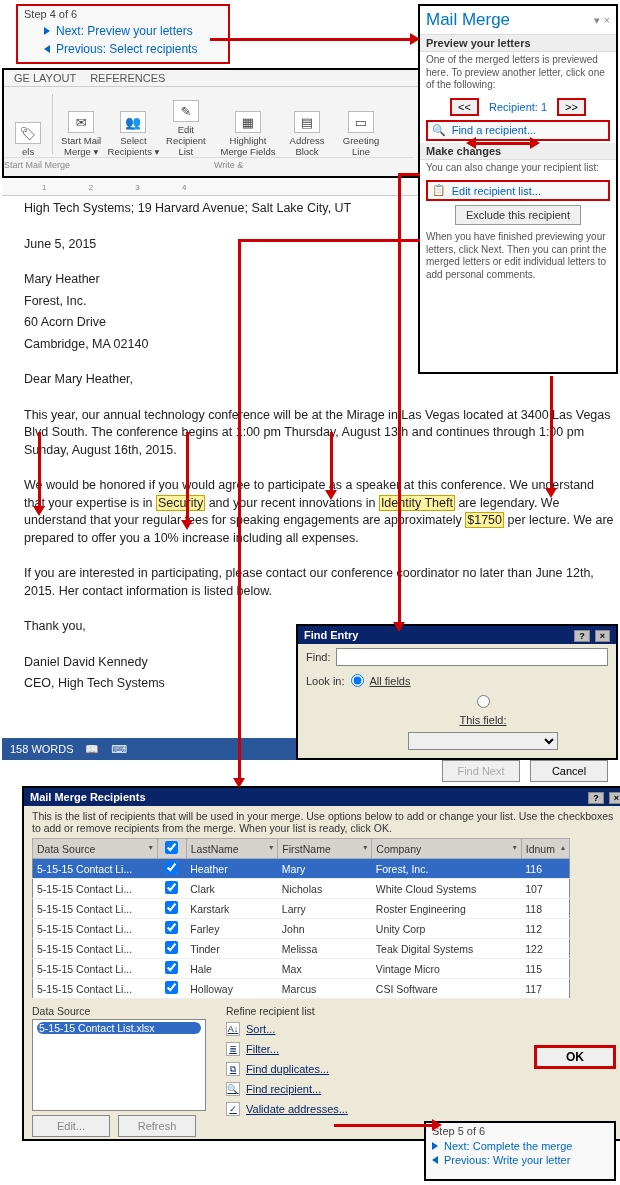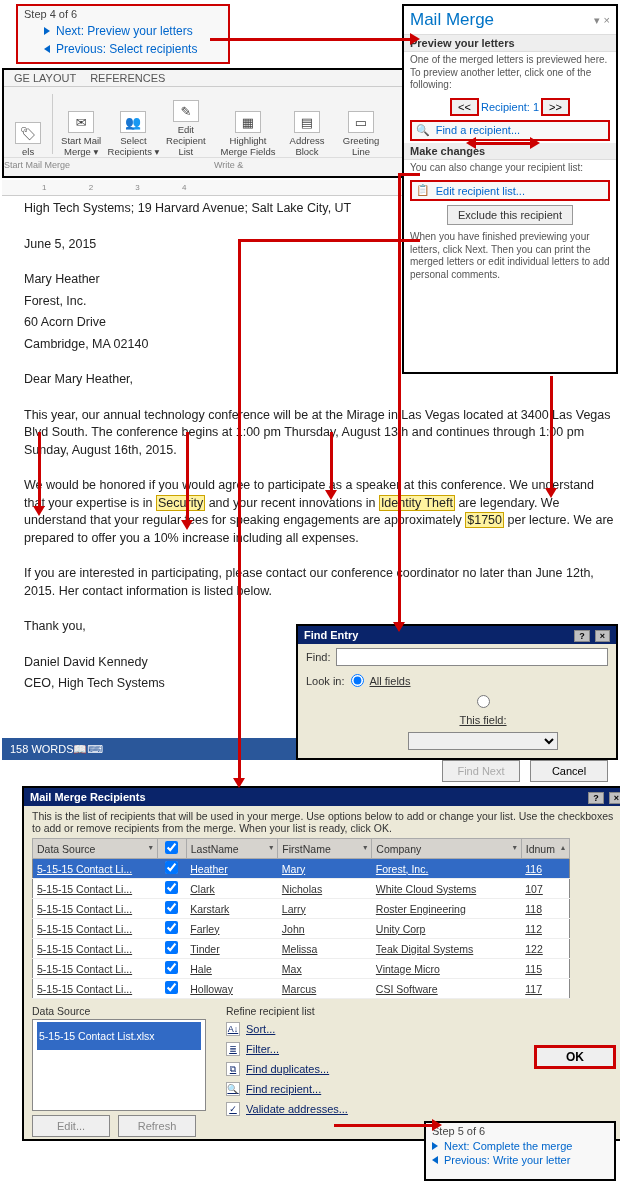--- a/index.html
+++ b/index.html
@@ -11,34 +11,34 @@
     border: 2px solid #c00; background: #f8f8f8; padding: 2px 6px 4px 6px; z-index: 5;
   }
   .step4 .step-label { font-size: 11px; color: #444; padding-bottom: 2px; }
   .step4 .nav-link { display: flex; align-items: center; gap: 6px; color: #0066cc; font-size: 12px; padding: 2px 0; cursor: pointer; margin-left: 20px; }
   .arrow-right, .arrow-left { width: 0; height: 0; border-top: 4px solid transparent; border-bottom: 4px solid transparent; }
   .arrow-right { border-left: 6px solid #0066cc; }
   .arrow-left  { border-right: 6px solid #0066cc; }
 
   
   .mm-pane {
-    position: absolute; right: 2px; top: 4px; width: 216px; height: 370px;
+    position: absolute; right: 2px; top: 4px; width: 200px; height: 370px;
     border: 2px solid #000; background: #fff; z-index: 4;
   }
   .mm-pane .title {
     display: flex; justify-content: space-between; align-items: center;
     padding: 4px 6px; font-size: 17px; color: #0073c6; border-bottom: 1px solid #ddd;
   }
   .mm-pane .title .closers { display:flex; gap:4px; font-size:11px; color:#888; }
   .mm-pane .sec-head { background:#eee; font-weight: bold; font-size:11px; padding:2px 6px; border-bottom:1px solid #ddd; }
   .mm-pane .body-txt { font-size: 10px; color:#555; padding: 2px 6px 4px 6px; line-height:1.25; }
   .mm-pane .recip-nav { display:flex; justify-content:center; align-items:center; gap:2px; padding:2px 0; }
   .mm-pane .recip-nav button { border:1px solid #888; background:#f0f0f0; font-size:11px; padding:1px 6px; }
   .mm-pane .recip-nav .redbox { border:2px solid #c00; }
-  .mm-pane .recip-nav .lbl { font-size:11px; color:#0066cc; margin:0 0; }
+  .mm-pane .recip-nav .lbl { font-size:11px; color:#0066cc; margin:0 8px; }
   .mm-pane .link-btn {
     display:flex; align-items:center; gap:6px; margin: 2px 6px 2px 6px; padding: 2px 4px;
     color:#0066cc; font-size:11px; border:1px solid #bbb; background:#f8f8f8; cursor:pointer;
   }
   .mm-pane .redframe { border:2px solid #c00; }
   .mm-pane .btn {
     display:block; margin:4px auto; padding:3px 10px; border:1px solid #999;
     background:#f0f0f0; font-size:11px; color:#333; cursor:pointer;
   }
 
@@ -70,21 +70,21 @@
     position:absolute; left:24px; top:200px; width:590px; font-size:12.5px; line-height:1.4; color:#222;
     z-index:2;
   }
   .doc p { margin: 0 0 4px 0; }
   .doc .gap { height:14px; }
   .merge-field { background:#fff3a0; border:1px solid #cca300; padding:0 1px; }
 
   
   .statusbar {
     position:absolute; left:2px; top:738px; width:300px; height:22px;
-    background:#2a579a; color:#fff; font-size:11px; display:flex; align-items:center; gap:0; padding:0 8px;
+    background:#2a579a; color:#fff; font-size:11px; display:flex; align-items:center; gap:12px; padding:0 8px;
     z-index:2;
   }
 
   
   .find-dlg {
     position:absolute; left:296px; top:624px; width:322px; height:136px;
     border:2px solid #000; background:#ece9d8; z-index:3;
   }
   .dlg-title { background:#0a246a; color:#fff; font-size:11px; font-weight:bold; padding:3px 6px; display:flex; justify-content:space-between; }
   .dlg-title .ctrls span { background:#c0c0c0; color:#000; font-size:9px; padding:0 4px; margin-left:2px; border:1px solid #888;}
@@ -96,21 +96,21 @@
 
   
   .recip-dlg {
     position:absolute; left:22px; top:786px; width:610px; height:355px;
     border:2px solid #000; background:#ece9d8; z-index:2;
   }
   .recip-dlg .intro { font-size:10.5px; padding:4px 8px; color:#333; }
   .recip-dlg table { width:538px; margin:0 8px; border:1px solid #888; border-collapse:collapse; font-size:10.5px; background:#fff;}
   .recip-dlg th { background:#d6d3ce; text-align:left; padding:2px 4px; border:1px solid #aaa; font-weight:normal; position:relative;}
   .recip-dlg th .sort { float:right; font-size:8px; color:#555;}
-  .recip-dlg td { padding:2px 4px; border-bottom:1px solid #eee; white-space:nowrap; overflow:hidden;text-decoration:underline; }
+  .recip-dlg td { padding:2px 4px; border-bottom:1px solid #eee; white-space:nowrap; overflow:hidden; }
   .recip-dlg tr.sel td { background:#316ac5; color:#fff; }
   .recip-dlg .cb { text-align:center; width:24px;}
   .recip-dlg .ds { width:100px; overflow:hidden; text-overflow:ellipsis;}
   .recip-dlg .ln { width:76px;} .recip-dlg .fn{width:78px;} .recip-dlg .co{width:124px;} .recip-dlg .id{width:40px;}
   .recip-dlg .lower { display:flex; padding:6px 8px 2px 8px; gap:20px;}
   .recip-dlg .lower .col { flex:0 0 auto;}
   .recip-dlg .lower .lbl { font-size:10.5px; color:#333; margin-bottom:2px;}
   .recip-dlg .srcbox { width:174px; height:92px; border:1px solid #888; background:#fff; padding:2px 4px; font-size:10.5px;}
   .recip-dlg .src-btns { display:flex; gap:8px; margin-top:4px;}
   .recip-dlg .src-btns button { width:78px; height:22px; border:1px solid #888; background:#efefef; font-size:11px; color:#888;}
@@ -371,21 +371,21 @@
           <td class="fn">Marcus</td>
           <td class="co">CSI Software</td>
           <td class="id">117</td>
         </tr>
       </tbody>
   </table>
   <div class="lower">
     <div class="col">
       <div class="lbl">Data Source</div>
       <div class="srcbox">
-        <div style="background:#316ac5;color:#fff;padding:8px 2px;">5-15-15 Contact List.xlsx</div>
+        <div style="background:#316ac5;color:#fff;padding:0 2px;border-radius:6px;">5-15-15 Contact List.xlsx</div>
       </div>
       <div class="src-btns">
         <button>Edit...</button>
         <button>Refresh</button>
       </div>
     </div>
     <div class="col refine">
       <div class="lbl">Refine recipient list</div>
       <a>
           <span class="ic">A↓</span>

